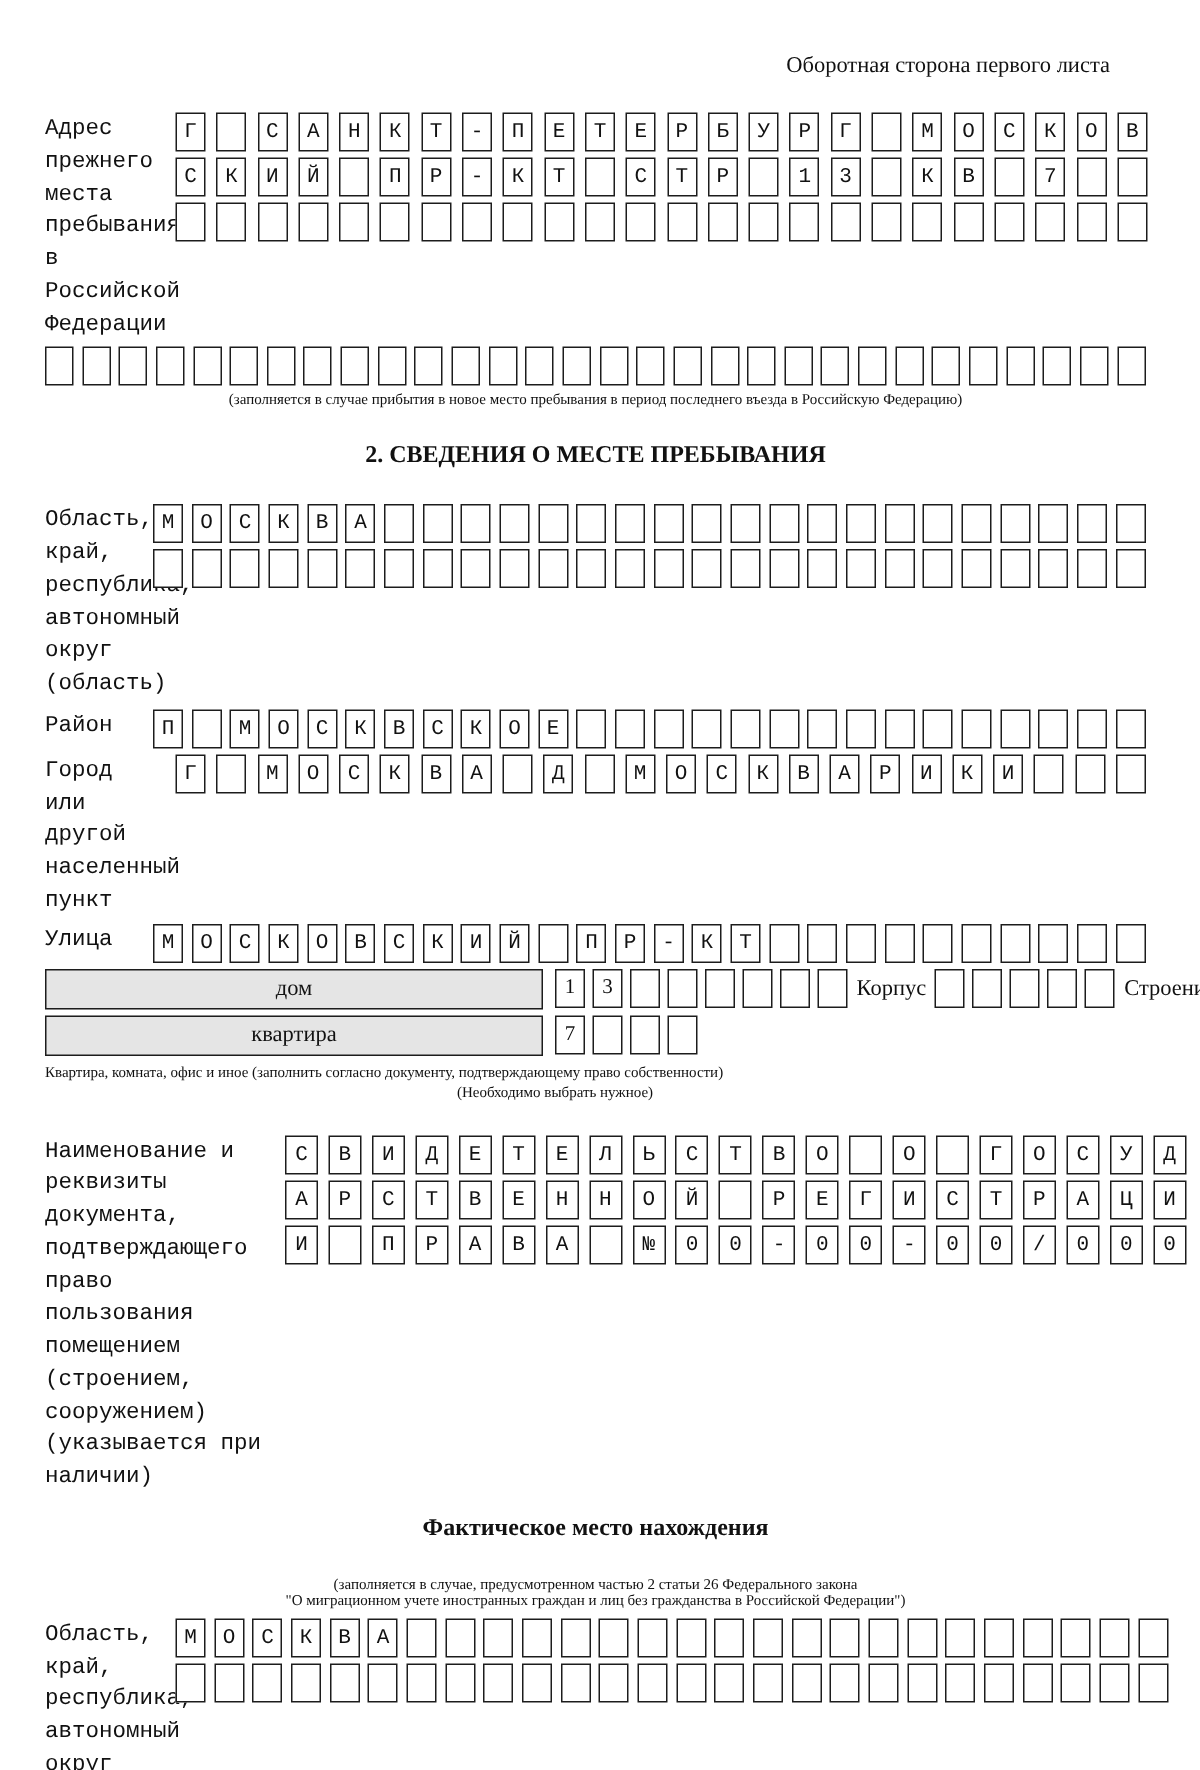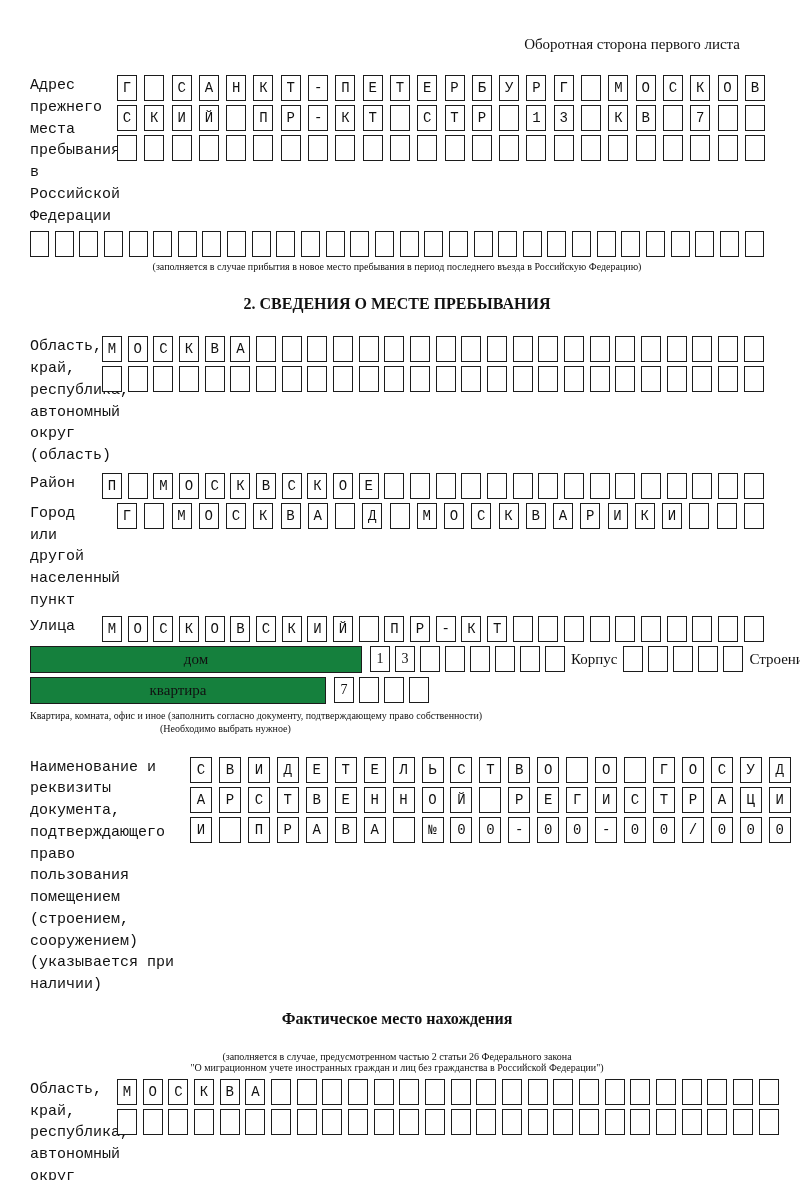--- a/index.html
+++ b/index.html
@@ -37,21 +37,21 @@
   .w21 .cell{width:22px;}
   .w30 .cell{width:19px;}
 
   .note{font-size:10px;}
   .center{text-align:center;}
   .title{font-weight:bold;text-align:center;font-size:16px;}
 
   .widebox{
     box-sizing:border-box;border:1.6px solid #1c1c1c;height:27px;
     display:inline-flex;align-items:center;justify-content:center;
-    font-size:15px;background:#15803d;flex:none;
+    font-size:15px;background:#e5e5e5;flex:none;
   }
   .houserow,.aptrow,.stayrow{display:flex;align-items:center;}
   .inlab{flex:none;padding:0 6px;}
   .cb{
     box-sizing:border-box;flex:none;width:22px;height:25px;
     border:1.6px solid #1c1c1c;display:inline-flex;align-items:center;justify-content:center;
     font-size:15px;background:#fff;
   }
 
   .mt4{margin-top:4px;}.mt6{margin-top:6px;}.mt8{margin-top:23px;}
@@ -358,31 +358,31 @@
         <span class="cell"></span>
         <span class="cell"></span>
         <span class="cell"></span>
         <span class="cell"></span>
       </span>
     <span class="inlab">Строение</span>
 
   </div>
 
   <div class="aptrow mt4">
-    <span class="widebox" style="width:296px;">квартира</span>
+    <span class="widebox" style="width:332px;">квартира</span>
     <span class="cells" style="margin-left:8px;">
         <span class="cell">7</span>
         <span class="cell"></span>
         <span class="cell"></span>
         <span class="cell"></span>
       </span>
   </div>
   <div class="note mt6">Квартира, комната, офис и иное (заполнить согласно документу, подтверждающему право собственности)</div>
 
-  <div class="note" style="width:420px;margin-left:130px;text-align:left;margin-top:2px;">(Необходимо выбрать нужное)</div>
+  <div class="note" style="width:420px;margin-left:130px;text-align:center;margin-top:2px;">(Необходимо выбрать нужное)</div>
 
   <div class="flexrow mt8">
     <div class="labelcol lc162" style="width:160px;">Наименование и реквизиты документа, подтверждающего право пользования помещением (строением, сооружением) (указывается при наличии)</div>
     <div class="rowstack" style="margin-left:auto;">
       <div class="cells sb w21">
           <span class="cell">С</span>
           <span class="cell">В</span>
           <span class="cell">И</span>
           <span class="cell">Д</span>
           <span class="cell">Е</span>

